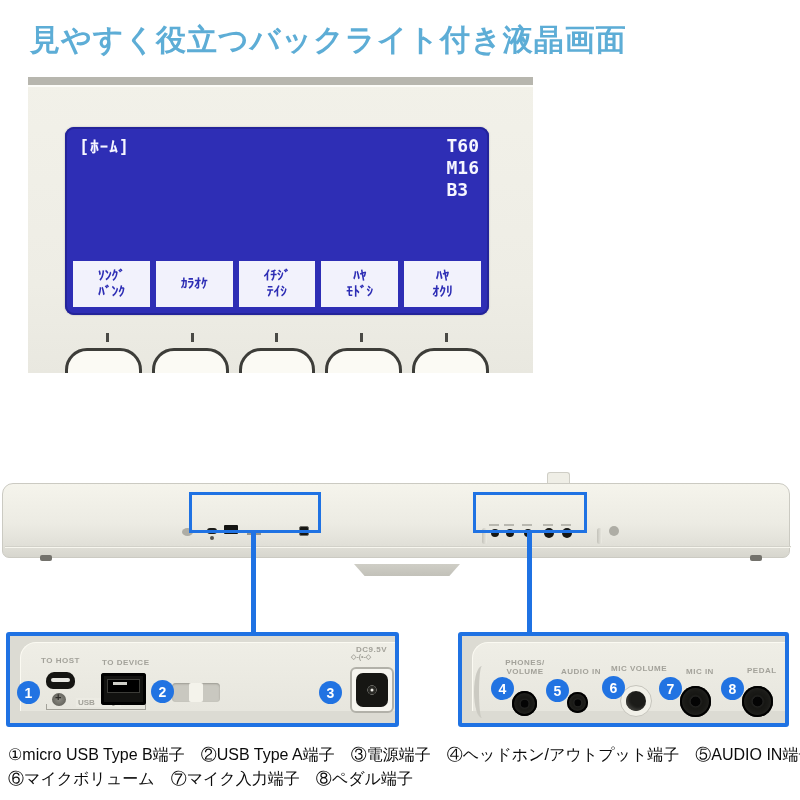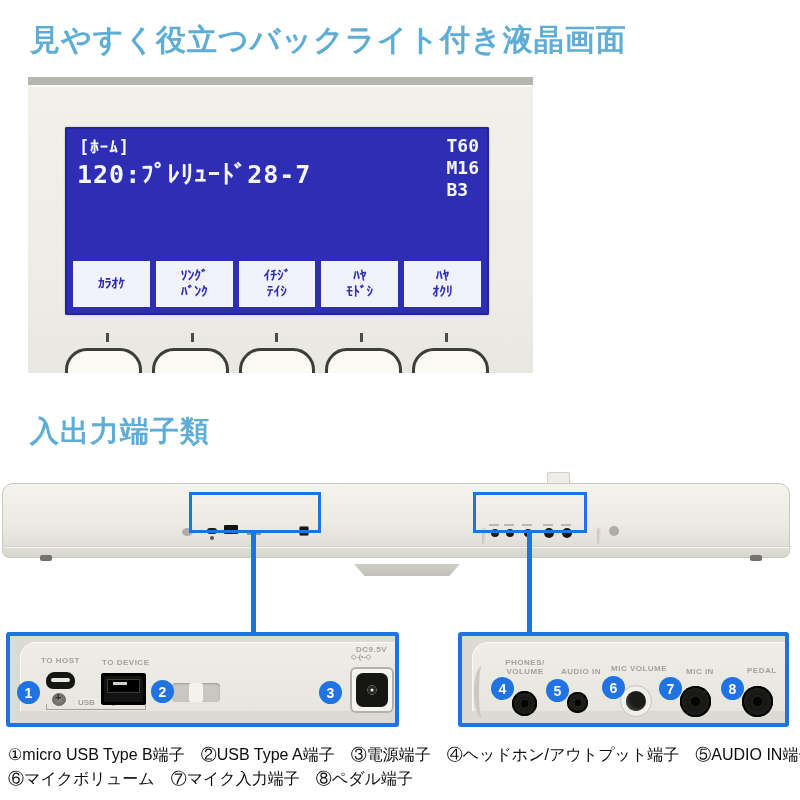--- a/index.html
+++ b/index.html
@@ -9,21 +9,21 @@
   
   .sec-title { position:absolute; left:30px; font-weight:bold; color:#5dadd6; letter-spacing:1px; }
   .sec-title.h1 { top:20px; font-size:30px; }
   .sec-title.h2 { top:412px; font-size:29px; }
 
   
   .photo { position:absolute; left:28px; top:77px; width:505px; height:296px; overflow:hidden;
            background:linear-gradient(#f2f1e9, #eeede5 70%, #e9e8e0); }
   .photo-topstrip { position:absolute; left:0; top:0; width:100%; height:10px; background:#b7b6ae; border-bottom:2px solid #fcfcf8; }
   .lcd { position:absolute; left:37px; top:50px; width:424px; height:188px; background:#2e2eb5;
-         border-radius:2px; box-shadow:inset 0 0 0 2px #24249a, 0 0 2px rgba(0,0,0,.25);
+         border-radius:9px; box-shadow:inset 0 0 0 2px #24249a, 0 0 2px rgba(0,0,0,.25);
          font-family:"DejaVu Sans Mono", monospace; color:#f6f6ff; font-weight:bold;padding-left:44px; }
   .lcd-home { position:absolute; left:14px; top:10px; font-size:17px; letter-spacing:1px; white-space:nowrap; }
   .lcd-song { position:absolute; left:12px; top:33px; font-size:25px; letter-spacing:1px; white-space:nowrap; }
   .lcd-status { position:absolute; right:10px; top:8px; text-align:left; font-size:18px; line-height:22px; }
   .lcd-keys { position:absolute; left:8px; right:8px; bottom:8px; display:flex; gap:6px; }
   .lcd-key { flex:1; background:#f2f2fc; color:#2e2eb5; text-align:center; height:46px;
              display:flex; flex-direction:column; justify-content:center; line-height:1.15;
              font-size:13.5px; font-weight:bold; white-space:nowrap; }
   .ticks { position:absolute; left:37px; top:256px; width:424px; display:flex; }
   .tick { flex:1; display:flex; justify-content:center; }
@@ -105,35 +105,34 @@
 
 <div class="page">
 
   <div class="sec-title h1">見やすく役立つバックライト付き液晶画面</div>
 
   <div class="photo">
     <div class="photo-topstrip"></div>
 
     <div class="lcd">
       <div class="lcd-home">[ﾎｰﾑ]</div>
-      <div class="lcd-song">120:ﾌﾟﾚﾘｭｰﾄﾞ28-7</div>
       <div class="lcd-status">
         <div>T60</div>
         <div>M16</div>
         <div>B3</div>
       </div>
       <div class="lcd-keys">
         <div class="lcd-key">
-          <span>ｶﾗｵｹ</span>
-        </div>
-        <div class="lcd-key">
           <span>ｿﾝｸﾞ</span>
           <span>ﾊﾞﾝｸ</span>
         </div>
         <div class="lcd-key">
+          <span>ｶﾗｵｹ</span>
+        </div>
+        <div class="lcd-key">
           <span>ｲﾁｼﾞ</span>
           <span>ﾃｲｼ</span>
         </div>
         <div class="lcd-key">
           <span>ﾊﾔ</span>
           <span>ﾓﾄﾞｼ</span>
         </div>
         <div class="lcd-key">
           <span>ﾊﾔ</span>
           <span>ｵｸﾘ</span>
@@ -160,21 +159,20 @@
     </div>
     <div class="hw-btns">
       <div class="hw-btn"></div>
       <div class="hw-btn"></div>
       <div class="hw-btn"></div>
       <div class="hw-btn"></div>
       <div class="hw-btn"></div>
     </div>
   </div>
 
-  <div class="sec-title h2">入出力端子類</div>
 
   <div class="kb">
     <div class="kb-tab"></div>
     <div class="kb-body">
       <div class="kb-seam"></div>
       <div class="kb-screw" style="left:179px; top:44px; width:11px; height:8px;"></div>
       <div class="r-musb"></div>
       <div class="r-dot"></div>
       <div class="r-usba"></div>
       <div class="r-sq1"></div>

